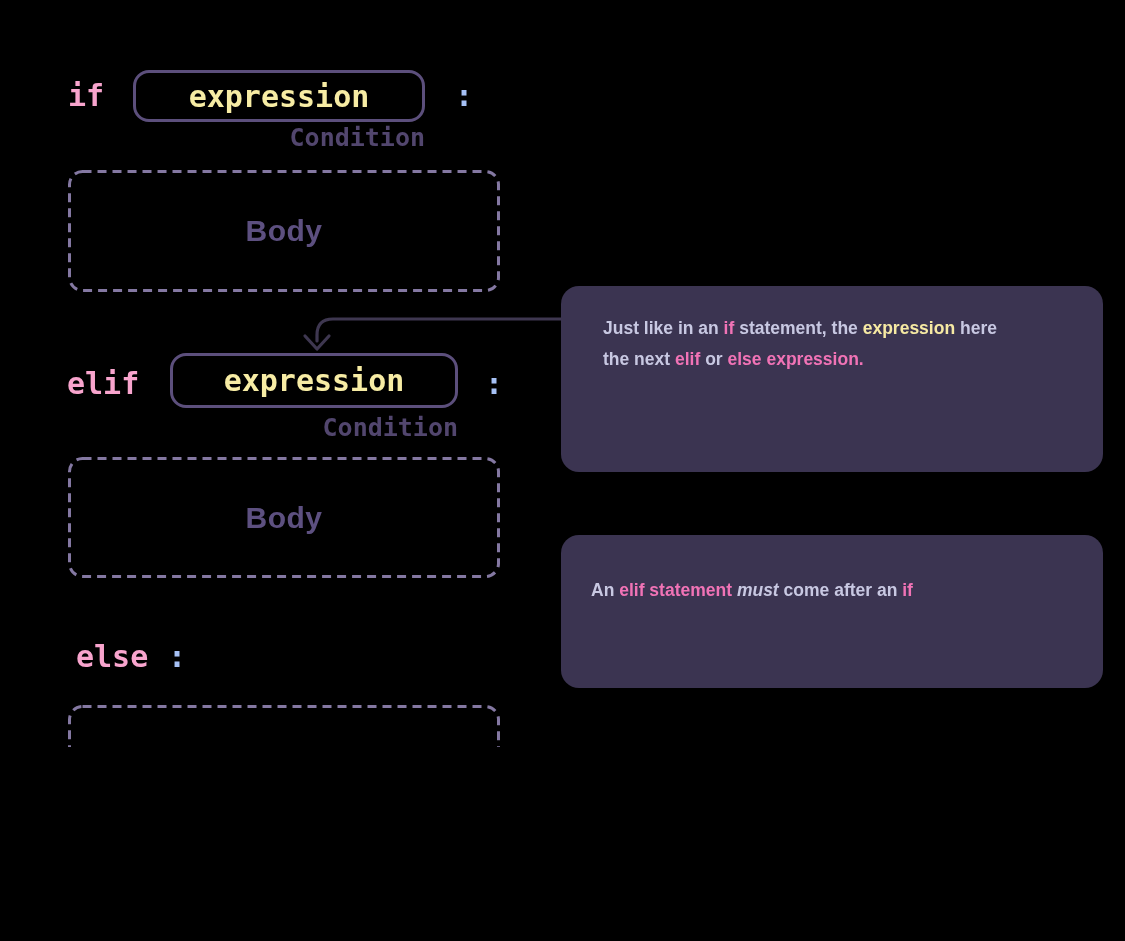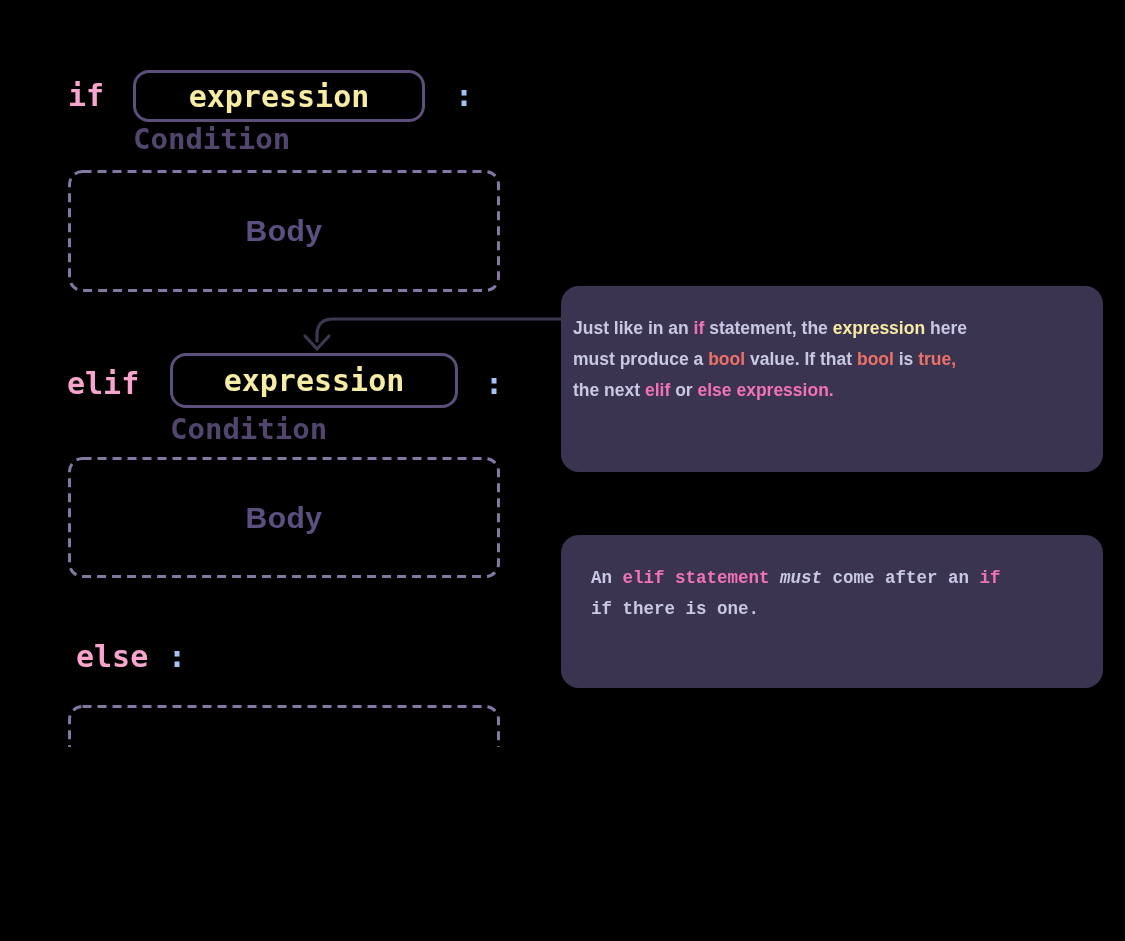--- a/index.html
+++ b/index.html
@@ -22,23 +22,23 @@
   .expr-box{
     position:absolute;box-sizing:border-box;
     border:3px solid #5c4f7c;border-radius:16px;
     display:flex;align-items:center;justify-content:center;
   }
   .expr-text{
     font-family:"DejaVu Sans Mono","Liberation Mono",monospace;
     font-weight:bold;font-size:30px;color:#f7eca4;white-space:nowrap;
   }
   .cond-label{
-    position:absolute;text-align:left;
+    position:absolute;text-align:right;
     font-family:"DejaVu Sans Mono","Liberation Mono",monospace;
-    font-weight:bold;font-size:29px;line-height:1;color:#52466e;
+    font-weight:bold;font-size:25px;line-height:1;color:#52466e;
   }
   
   .body-box{
     position:absolute;display:flex;align-items:center;justify-content:center;
   }
   .body-box svg{position:absolute;inset:0;}
   .body-text{
     position:relative;
     font-weight:bold;font-size:30px;letter-spacing:.5px;color:#5d5080;
   }
@@ -60,22 +60,22 @@
   .body-else{left:68px;top:705px;width:432px;height:123px;}
   
   .arrow-svg{position:absolute;inset:0;pointer-events:none;}
   
   .callout{
     position:absolute;box-sizing:border-box;
     background:#3b3451;border-radius:18px;
     color:#c8c8e2;
     font-size:17.5px;font-weight:bold;line-height:31px;
   }
-  .callout-1{left:561px;top:286px;width:542px;height:186px;padding:27px 12px;}
-  .callout-2{left:561px;top:535px;width:542px;height:153px;padding:28px 30px;font-family:Liberation Mono, monospace;}
+  .callout-1{left:561px;top:286px;width:542px;height:186px;padding:27px 42px;}
+  .callout-2{left:561px;top:535px;width:542px;height:153px;padding:40px 30px;}
   .callout-line{white-space:nowrap;}
   .c-base{color:#c8c8e2;}
   .c-pink{color:#f173b6;}
   .c-yellow{color:#f6e9a3;}
   .c-red{color:#ed7168;}
   .c-white{color:#f0f1fb;}
   .c-italic{color:#c8c8e2;font-style:italic;}
 </style>
 </head>
 <body>
@@ -120,22 +120,20 @@
 
   <div class="body-box body-else">
     <svg width="432" height="123" viewBox="0 0 432 123">
       <rect x="1.5" y="1.5" width="429" height="120" rx="13" fill="none" stroke="#8478a2" stroke-width="3" stroke-dasharray="9 6"></rect>
     </svg>
     <span class="body-text">Body</span>
   </div>
 
   <div class="callout callout-1">
     <div class="callout-line"><span class="c-base">Just like in an </span><span class="c-pink">if</span><span class="c-base"> statement, the </span><span class="c-yellow">expression</span><span class="c-base"> here</span></div>
-    <div class="callout-line"><span class="c-base">must produce a </span><span class="c-red">bool</span><span class="c-base"> value. If that </span><span class="c-red">bool</span><span class="c-base"> is </span><span class="c-red">true,</span></div>
     <div class="callout-line"><span class="c-base">the next </span><span class="c-pink">elif</span><span class="c-base"> or </span><span class="c-pink">else expression.</span></div>
   </div>
 
   <div class="callout callout-2">
     <div class="callout-line"><span class="c-base">An </span><span class="c-pink">elif statement</span><span class="c-base"> </span><span class="c-italic">must</span><span class="c-base"> come after an </span><span class="c-pink">if</span></div>
-    <div class="callout-line"><span class="c-base">if there is one.</span></div>
   </div>
 
 </div>
 
 </body></html>

